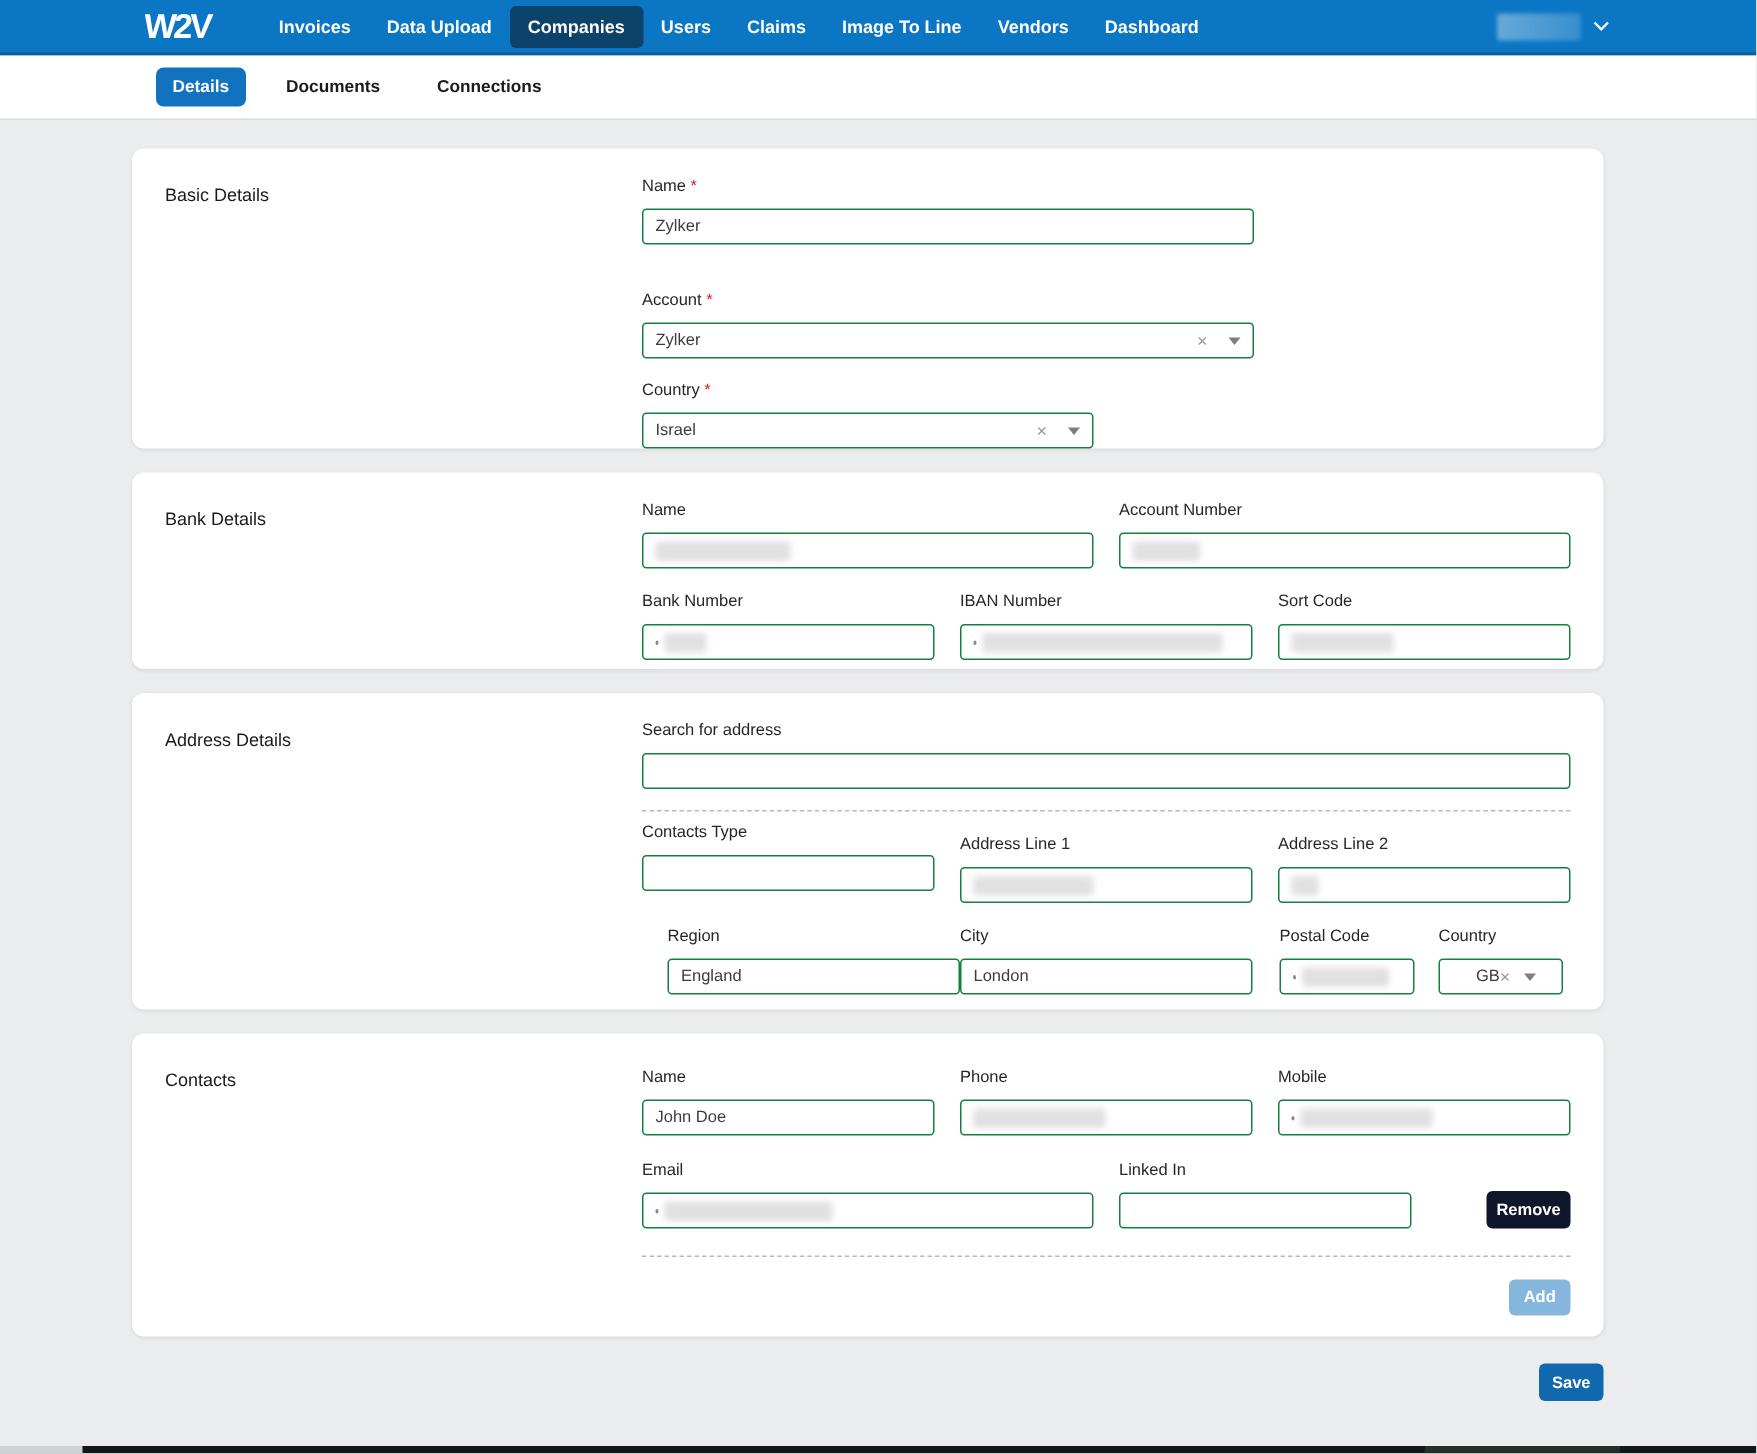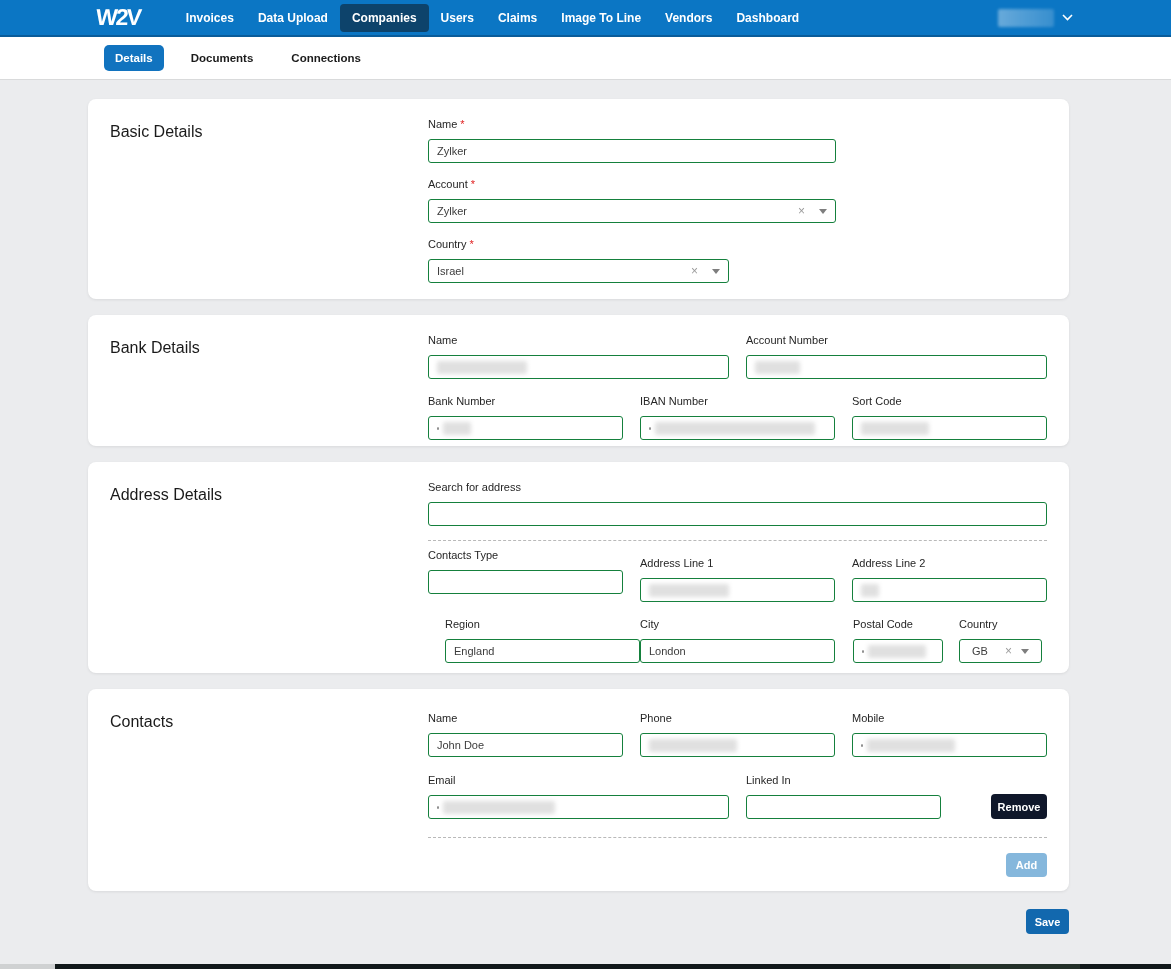--- a/index.html
+++ b/index.html
@@ -24,34 +24,34 @@
   .subnav { height:43px; background:#fff; border-bottom:1px solid #d9dadb;
             display:flex; align-items:center; padding-left:104px; }
   .tab { font-size:11.5px; font-weight:bold; color:#1b1b1b; padding:7px 11px;
          border-radius:5px; margin-right:16px; cursor:pointer; }
   .tab.active { background:#1173bf; color:#fff; }
 
   
   .content { padding-top:19px; }
   .card { width:981px; margin-left:88px; margin-bottom:16px; background:#fff;
           border-radius:8px; box-shadow:0 1px 3px rgba(0,0,0,.08); position:relative; }
-  .card-title { position:absolute; left:22px; top:24px; font-size:16px;
+  .card-title { position:absolute; left:22px; top:24px; font-size:12px;
                 font-weight:normal; color:#1a1a1a; }
   .fields { margin-left:340px; width:619px; }
 
   .flabel { display:flex; font-size:11px; color:#262626; line-height:13px; margin-bottom:8px; }
   .req { color:#e01e1e; margin-left:3px; }
   .input { height:24px; border:1px solid #15803d; border-radius:3px; background:#fff;
            display:flex; align-items:center; padding:0 8px; font-size:11px; color:#3c3c3c;
            cursor:text; }
   .select { cursor:pointer; }
   .clear { margin-left:auto; color:#9b9b9b; font-size:12px; line-height:1; cursor:pointer; }
   .caret { width:0; height:0; border-left:4px solid transparent; border-right:4px solid transparent;
            border-top:5px solid #7e7e7e; margin-left:14px; cursor:pointer; }
-  .select.small { padding:0 12px; }
+  .select.small { padding:0 24px; }
   .select.small .caret { margin-left:9px; }
 
   .frow { display:flex; }
   .w619{width:619px}.w408{width:408px}.w301{width:301px}.w195{width:195px}.w90{width:90px}.w83{width:83px}
   .g17{margin-left:17px}.g18{margin-left:18px}.g16{margin-left:16px}
 
   .blurval { height:13px; border-radius:2px; background:#e0e0e0; filter:blur(2px); display:inline-block; }
   .dotmark { width:2px; height:3px; background:#8a8a8a; border-radius:50%; margin-right:4px; flex:none; }
 
   .dashedline { border-top:1px dashed #b9b9b9; width:619px; }
@@ -108,21 +108,21 @@
       <div class="fields" style="padding-top:19px">
         <div class="w408">
           <div class="flabel">
             <span>Name</span>
               <span class="req">*</span>
           </div>
           <div class="input w408">
             <span>Zylker</span>
           </div>
         </div>
-        <div class="w408" style="margin-top:15px">
+        <div class="w408" style="margin-top:31px">
           <div class="flabel">
             <span>Account</span>
               <span class="req">*</span>
           </div>
           <div class="input select w408">
             <span>Zylker</span>
             <span class="clear">×</span>
             <span class="caret"></span>
           </div>
         </div>

